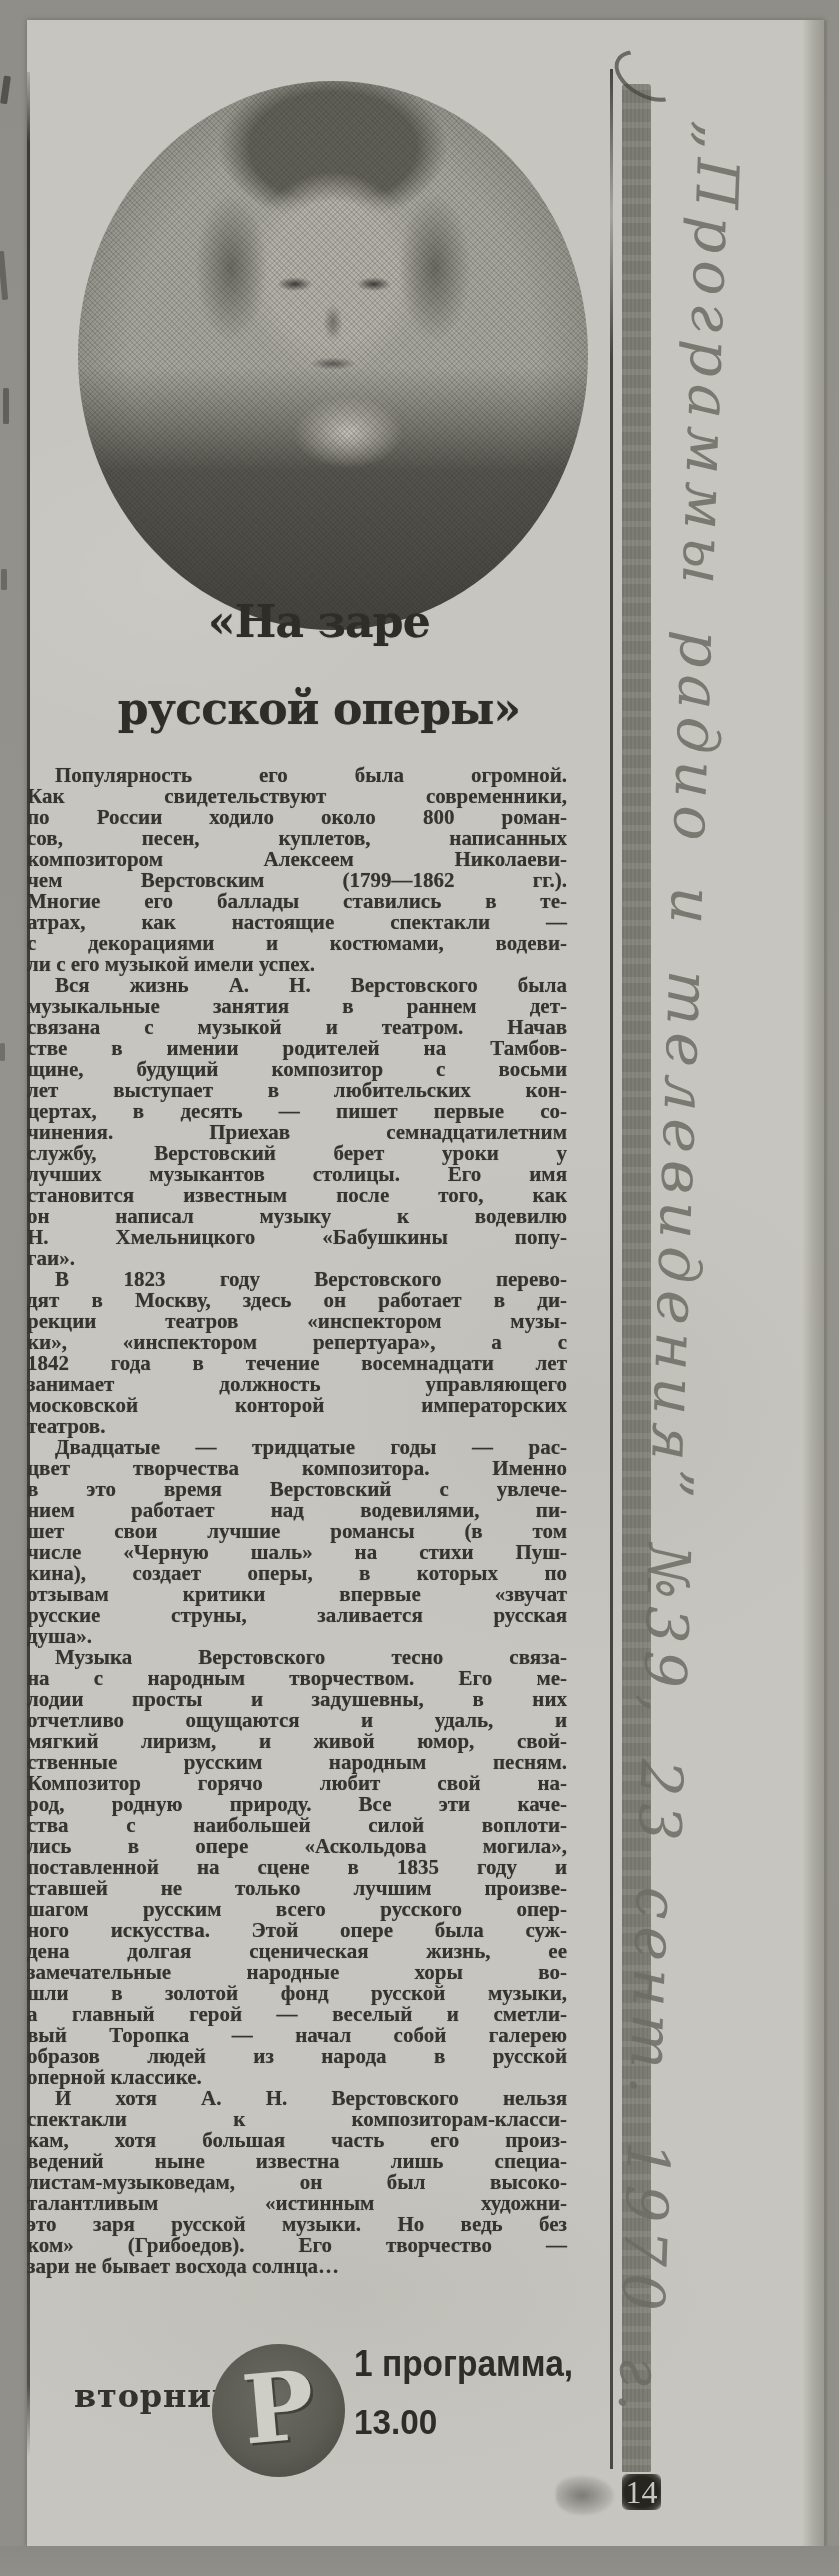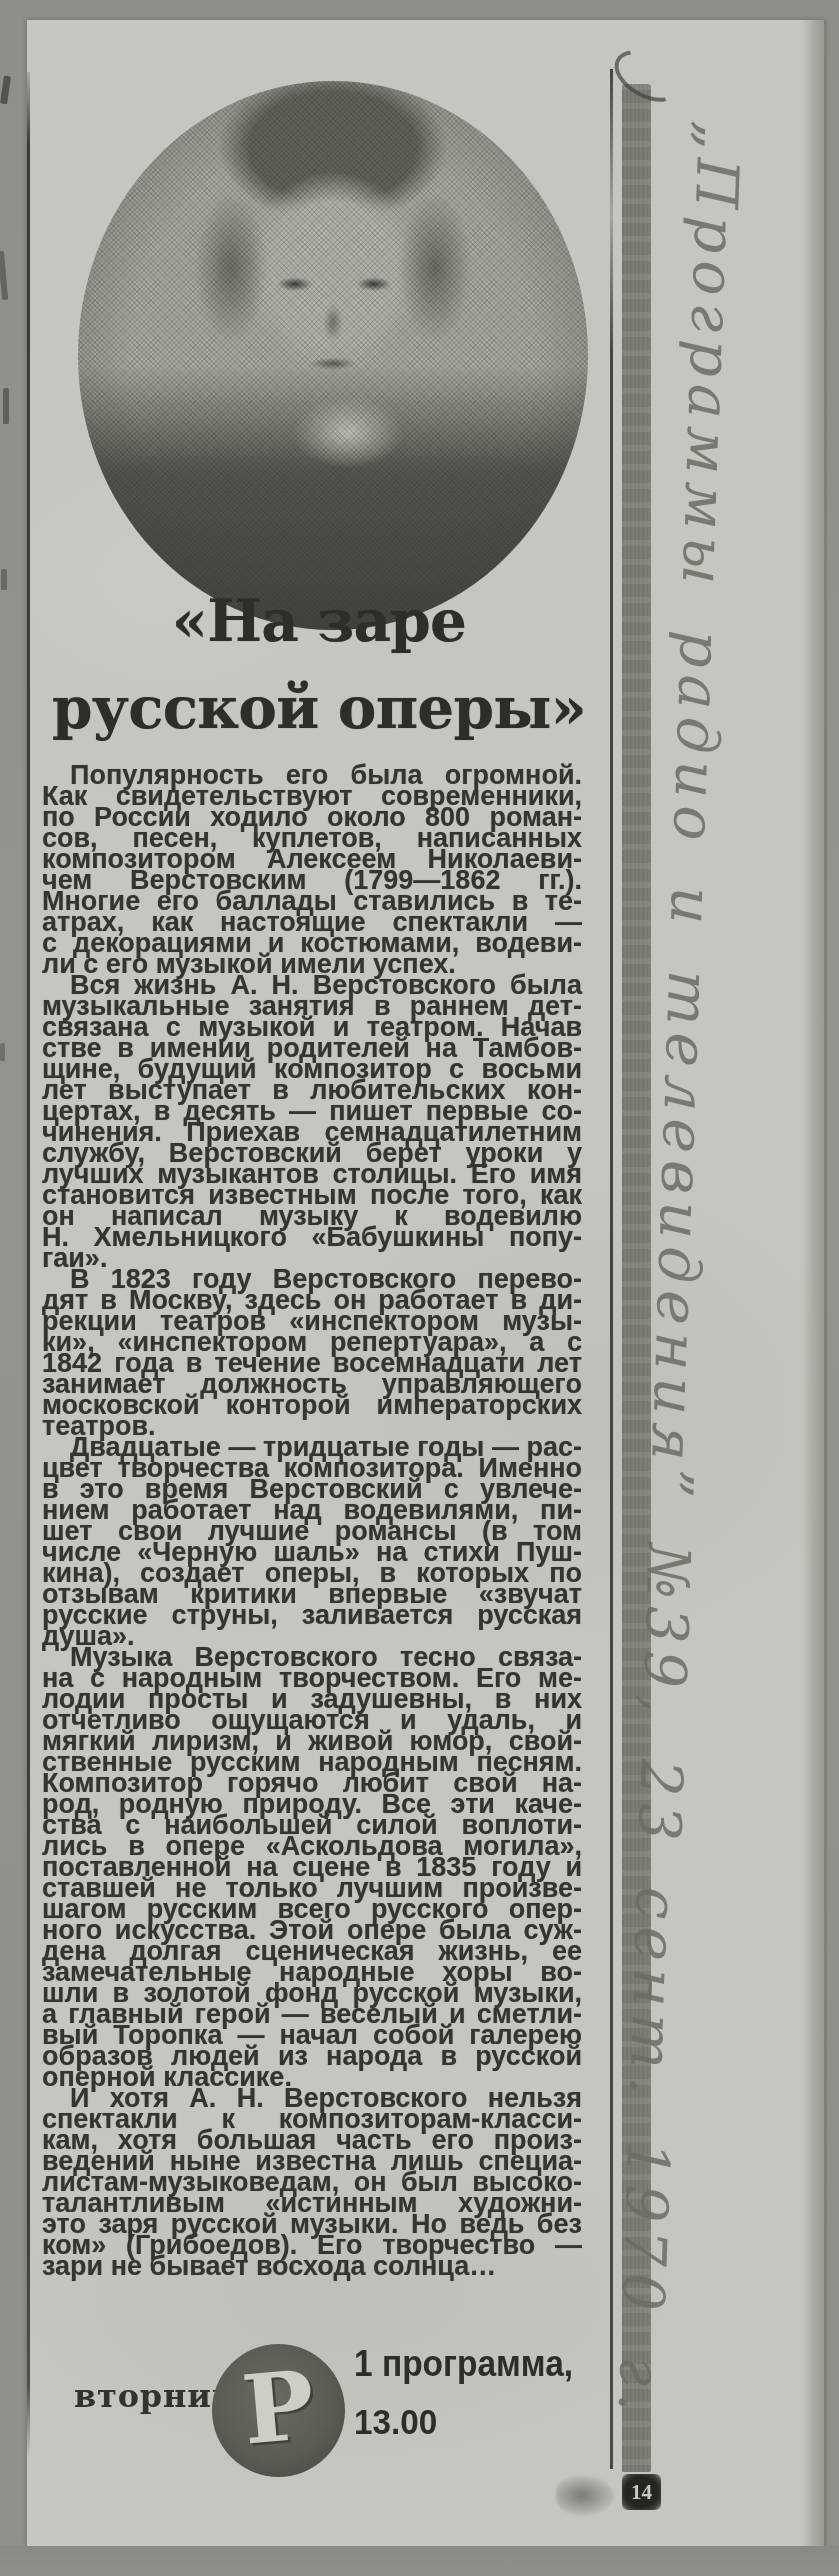--- a/index.html
+++ b/index.html
@@ -62,28 +62,28 @@
       radial-gradient(ellipse 114px 130px at 50% 35%, #b4b2a9 0 55%, rgba(180,178,169,0) 78%),
       radial-gradient(ellipse 144px 95px at 50% 12%, #605f58 0 58%, rgba(96,95,88,0) 80%),
       linear-gradient(180deg, rgba(0,0,0,0) 52%, rgba(73,72,66,.88) 71%, rgba(60,59,54,.92) 100%),
       radial-gradient(ellipse at 50% 50%, rgba(0,0,0,0) 56%, rgba(82,81,74,.5) 90%, rgba(75,74,68,.8) 100%),
       #a8a79f;
   }
   
   .title{
     position:absolute;left:33px;top:578px;width:572px;text-align:center;
     font-family:"DejaVu Serif","Liberation Serif",serif;font-weight:bold;
-    font-size:58px;line-height:87px;letter-spacing:-0.8px;color:#2e2d28;
+    font-size:44px;line-height:87px;letter-spacing:-0.8px;color:#2e2d28;
     text-shadow:0 0 0.8px rgba(46,45,40,.6);
   }
   
   .body{
-    position:absolute;left:42px;top:765px;width:540px;
-    font-family:Liberation Sans, sans-serif;font-weight:bold;
-    font-size:27px;line-height:21px;color:#35342e;
+    position:absolute;left:27px;top:765px;width:540px;
+    font-family:Liberation Serif, serif;font-weight:bold;
+    font-size:21px;line-height:21px;color:#35342e;
     text-shadow:0 0 0.8px rgba(53,52,46,.45);
   }
   .line{width:100%;text-align:justify;text-align-last:justify;white-space:normal;overflow:visible;}
   .line.fi{text-indent:28px;}
   .line.pl{text-align-last:left;}
   
   .weekday{
     position:absolute;left:74px;top:2377px;
     font-family:"DejaVu Serif","Liberation Serif",serif;font-weight:bold;
     font-size:32px;color:#33322d;letter-spacing:0.8px;
@@ -118,21 +118,21 @@
   }
   
   .smudge{
     position:absolute;left:556px;top:2476px;width:58px;height:39px;border-radius:40% 55% 50% 45%;
     background:radial-gradient(ellipse at 45% 50%, rgba(62,61,55,.55), rgba(62,61,55,.15) 60%, rgba(62,61,55,0) 80%);
     filter:blur(0.8px);
   }
   .pagenum{
     position:absolute;left:622px;top:2474px;width:39px;height:36px;
     background:radial-gradient(ellipse at 50% 50%, #26251f 0 60%, rgba(38,37,31,.8) 80%, rgba(38,37,31,0) 100%);
-    color:#c9c8c0;font-family:"Liberation Serif",serif;font-weight:bold;font-size:21px;
+    color:#c9c8c0;font-family:"Liberation Serif",serif;font-weight:normal;font-size:32px;
     display:flex;align-items:center;justify-content:center;border-radius:5px;
   }
   
   .smear{position:absolute;background:#3a3935;opacity:.7;border-radius:1.6px;}
   .smear.s1{left:1.6px;top:76px;width:7.4px;height:28px;transform:rotate(8deg);}
   .smear.s2{left:0;top:251px;width:5.8px;height:49px;transform:rotate(-5deg);opacity:.5;}
   .smear.s3{left:2.5px;top:388px;width:6.6px;height:36px;opacity:.55;}
   .smear.s4{left:0.8px;top:569px;width:5.8px;height:21.4px;opacity:.45;}
   .smear.s5{left:0;top:1043px;width:5px;height:18px;opacity:.4;}
   

